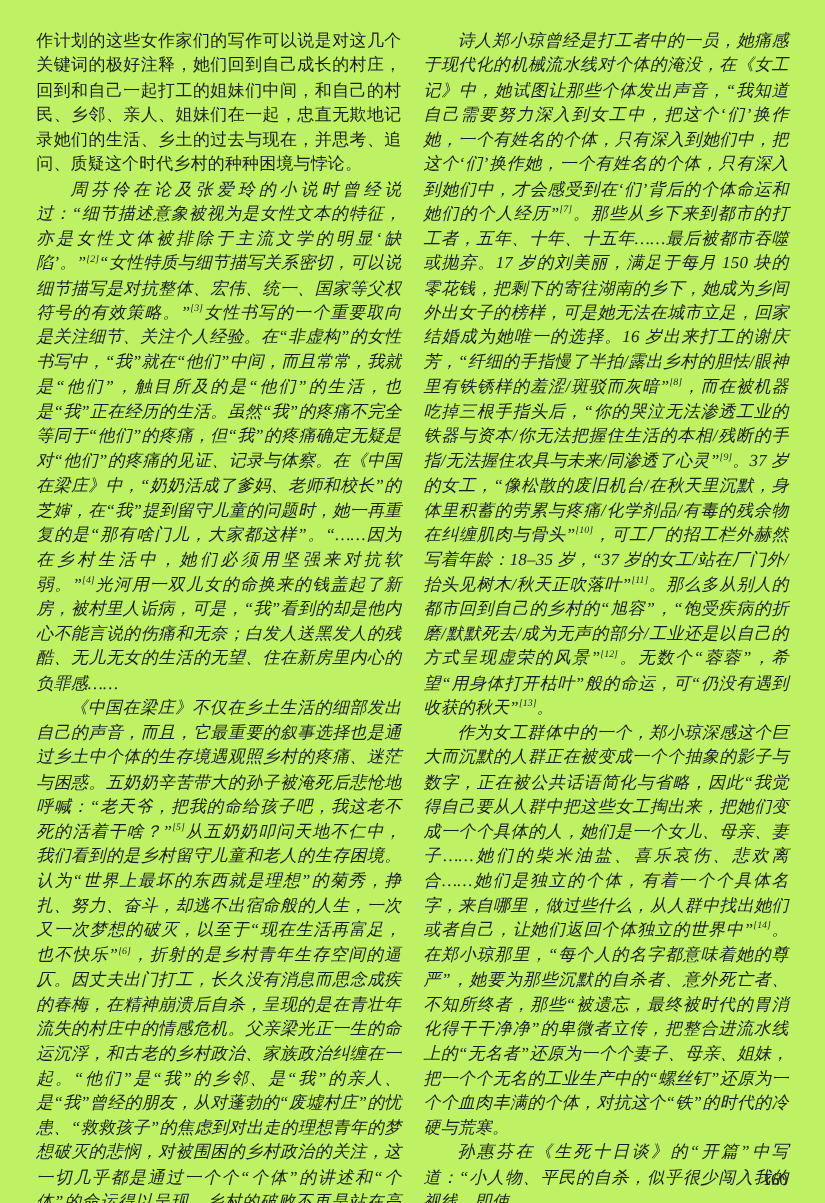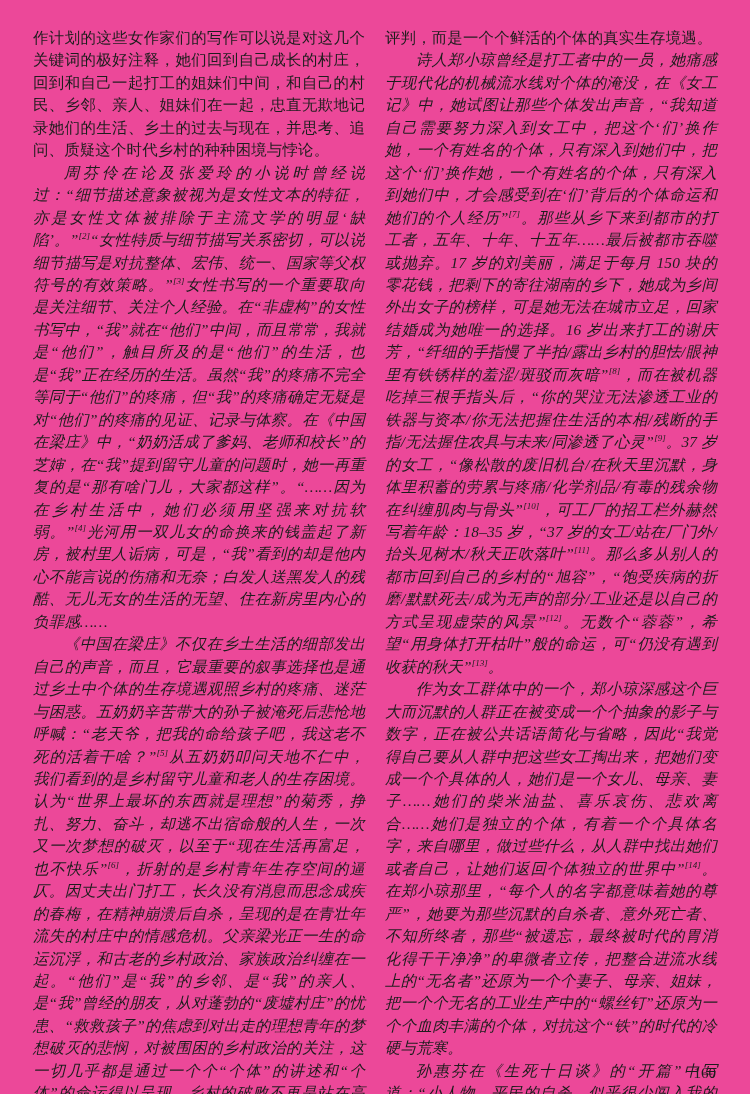--- a/index.html
+++ b/index.html
@@ -5,21 +5,21 @@
   * { box-sizing: border-box; }
   html, body {
     margin: 0;
     padding: 0;
     background: #ffffff;
   }
   .page {
     position: relative;
     width: 750px;
     height: 1094px;
-    background: #ec4899;
+    background: #bef264;
     padding: 27px 33px 0 33px;
     font-family: "Liberation Serif", "DejaVu Serif", serif;
     color: #1d1d1d;
     overflow: hidden;
   }
   .columns {
     display: flex;
     gap: 20px;
   }
   .column {
@@ -58,20 +58,19 @@
 <body>
 
 <div class="page">
   <div class="columns">
     <div class="column">
         <p class="para">作计划的这些女作家们的写作可以说是对这几个关键词的极好注释，她们回到自己成长的村庄，回到和自己一起打工的姐妹们中间，和自己的村民、乡邻、亲人、姐妹们在一起，忠直无欺地记录她们的生活、乡土的过去与现在，并思考、追问、质疑这个时代乡村的种种困境与悖论。</p>
         <p class="para indent">周芬伶在论及张爱玲的小说时曾经说过：“细节描述意象被视为是女性文本的特征，亦是女性文体被排除于主流文学的明显‘缺陷’。”<sup class="footnote">[2]</sup>“女性特质与细节描写关系密切，可以说细节描写是对抗整体、宏伟、统一、国家等父权符号的有效策略。”<sup class="footnote">[3]</sup>女性书写的一个重要取向是关注细节、关注个人经验。在“非虚构”的女性书写中，“我”就在“他们”中间，而且常常，我就是“他们”，触目所及的是“他们”的生活，也是“我”正在经历的生活。虽然“我”的疼痛不完全等同于“他们”的疼痛，但“我”的疼痛确定无疑是对“他们”的疼痛的见证、记录与体察。在《中国在梁庄》中，“奶奶活成了爹妈、老师和校长”的芝婶，在“我”提到留守儿童的问题时，她一再重复的是“那有啥门儿，大家都这样”。“……因为在乡村生活中，她们必须用坚强来对抗软弱。”<sup class="footnote">[4]</sup>光河用一双儿女的命换来的钱盖起了新房，被村里人诟病，可是，“我”看到的却是他内心不能言说的伤痛和无奈；白发人送黑发人的残酷、无儿无女的生活的无望、住在新房里内心的负罪感……</p>
         <p class="para indent">《中国在梁庄》不仅在乡土生活的细部发出自己的声音，而且，它最重要的叙事选择也是通过乡土中个体的生存境遇观照乡村的疼痛、迷茫与困惑。五奶奶辛苦带大的孙子被淹死后悲怆地呼喊：“老天爷，把我的命给孩子吧，我这老不死的活着干啥？”<sup class="footnote">[5]</sup>从五奶奶叩问天地不仁中，我们看到的是乡村留守儿童和老人的生存困境。认为“世界上最坏的东西就是理想”的菊秀，挣扎、努力、奋斗，却逃不出宿命般的人生，一次又一次梦想的破灭，以至于“现在生活再富足，也不快乐”<sup class="footnote">[6]</sup>，折射的是乡村青年生存空间的逼仄。因丈夫出门打工，长久没有消息而思念成疾的春梅，在精神崩溃后自杀，呈现的是在青壮年流失的村庄中的情感危机。父亲梁光正一生的命运沉浮，和古老的乡村政治、家族政治纠缠在一起。“他们”是“我”的乡邻、是“我”的亲人、是“我”曾经的朋友，从对蓬勃的“废墟村庄”的忧患、“救救孩子”的焦虑到对出走的理想青年的梦想破灭的悲悯，对被围困的乡村政治的关注，这一切几乎都是通过一个个“个体”的讲述和“个体”的命运得以呈现。乡村的破败不再是站在高处的理性观察与道德</p>
       </div>
     <div class="column">
-        <p class="para">评判，而是一个个鲜活的个体的真实生存境遇。</p>
         <p class="para indent">诗人郑小琼曾经是打工者中的一员，她痛感于现代化的机械流水线对个体的淹没，在《女工记》中，她试图让那些个体发出声音，“我知道自己需要努力深入到女工中，把这个‘们’换作她，一个有姓名的个体，只有深入到她们中，把这个‘们’换作她，一个有姓名的个体，只有深入到她们中，才会感受到在‘们’背后的个体命运和她们的个人经历”<sup class="footnote">[7]</sup>。那些从乡下来到都市的打工者，五年、十年、十五年……最后被都市吞噬或抛弃。17 岁的刘美丽，满足于每月 150 块的零花钱，把剩下的寄往湖南的乡下，她成为乡间外出女子的榜样，可是她无法在城市立足，回家结婚成为她唯一的选择。16 岁出来打工的谢庆芳，“纤细的手指慢了半拍/露出乡村的胆怯/眼神里有铁锈样的羞涩/斑驳而灰暗”<sup class="footnote">[8]</sup>，而在被机器吃掉三根手指头后，“你的哭泣无法渗透工业的铁器与资本/你无法把握住生活的本相/残断的手指/无法握住农具与未来/同渗透了心灵”<sup class="footnote">[9]</sup>。37 岁的女工，“像松散的废旧机台/在秋天里沉默，身体里积蓄的劳累与疼痛/化学剂品/有毒的残余物在纠缠肌肉与骨头”<sup class="footnote">[10]</sup>，可工厂的招工栏外赫然写着年龄：18–35 岁，“37 岁的女工/站在厂门外/抬头见树木/秋天正吹落叶”<sup class="footnote">[11]</sup>。那么多从别人的都市回到自己的乡村的“旭容”，“饱受疾病的折磨/默默死去/成为无声的部分/工业还是以自己的方式呈现虚荣的风景”<sup class="footnote">[12]</sup>。无数个“蓉蓉”，希望“用身体打开枯叶”般的命运，可“仍没有遇到收获的秋天”<sup class="footnote">[13]</sup>。</p>
         <p class="para indent">作为女工群体中的一个，郑小琼深感这个巨大而沉默的人群正在被变成一个个抽象的影子与数字，正在被公共话语简化与省略，因此“我觉得自己要从人群中把这些女工掏出来，把她们变成一个个具体的人，她们是一个女儿、母亲、妻子……她们的柴米油盐、喜乐哀伤、悲欢离合……她们是独立的个体，有着一个个具体名字，来自哪里，做过些什么，从人群中找出她们或者自己，让她们返回个体独立的世界中”<sup class="footnote">[14]</sup>。在郑小琼那里，“每个人的名字都意味着她的尊严”，她要为那些沉默的自杀者、意外死亡者、不知所终者，那些“被遗忘，最终被时代的胃消化得干干净净”的卑微者立传，把整合进流水线上的“无名者”还原为一个个妻子、母亲、姐妹，把一个个无名的工业生产中的“螺丝钉”还原为一个个血肉丰满的个体，对抗这个“铁”的时代的冷硬与荒寒。</p>
         <p class="para indent">孙惠芬在《生死十日谈》的“开篇”中写道：“小人物、平民的自杀，似乎很少闯入我的视线，即使</p>
       </div>
   </div>
   <div class="page-number">160</div>
 </div>
 
 </body></html>

